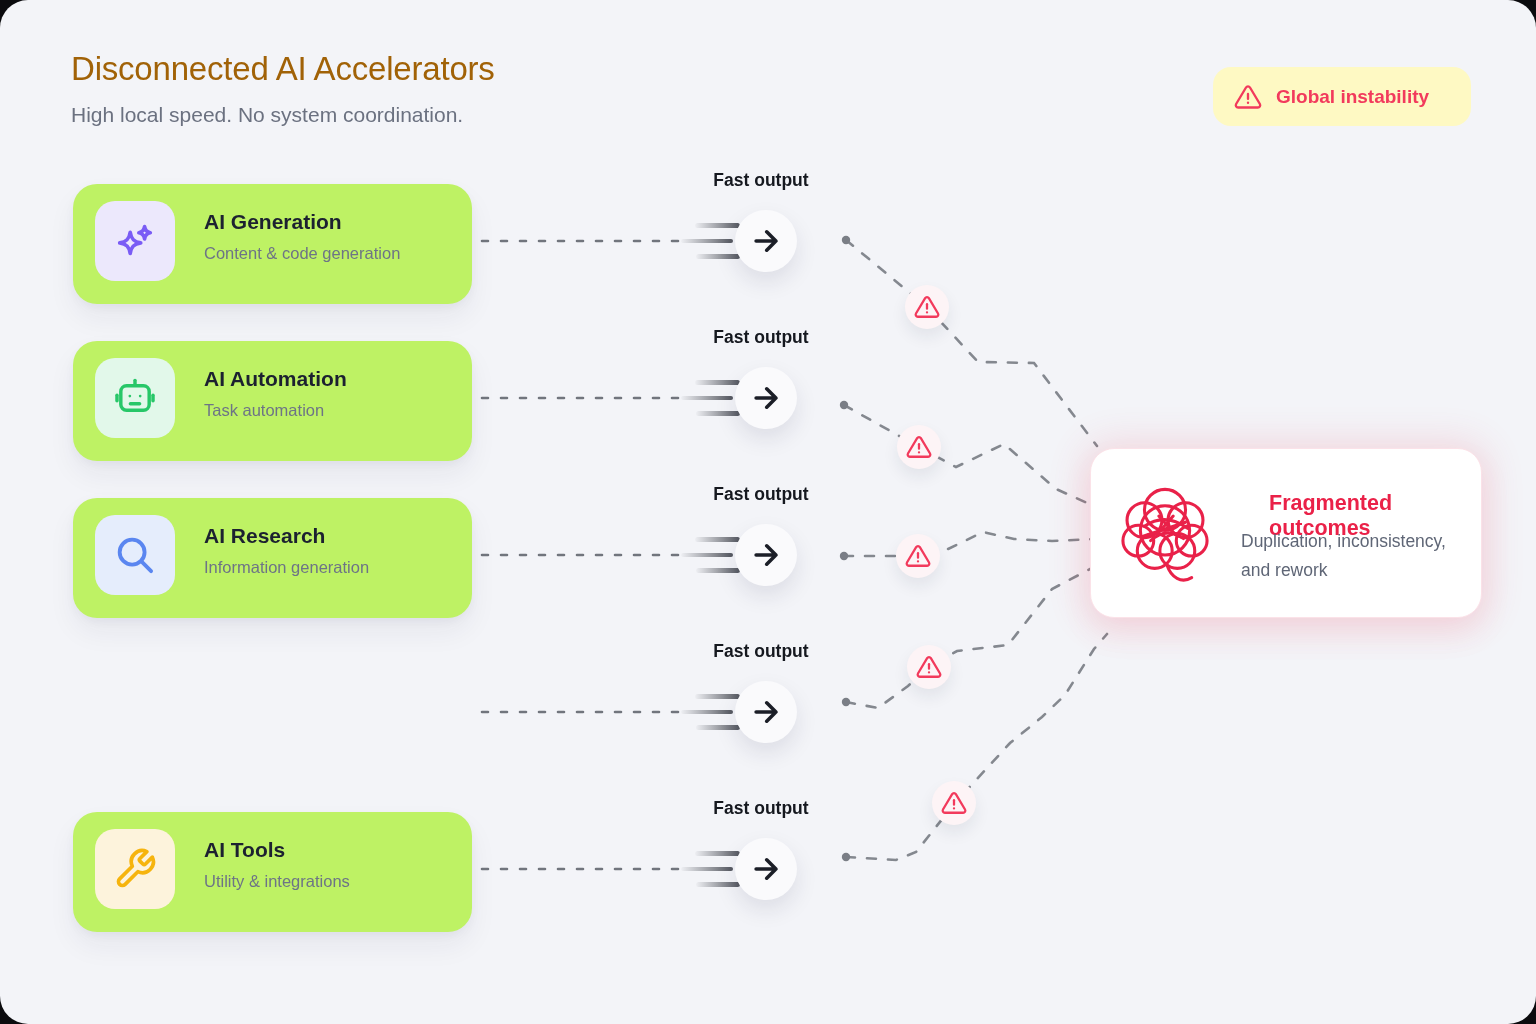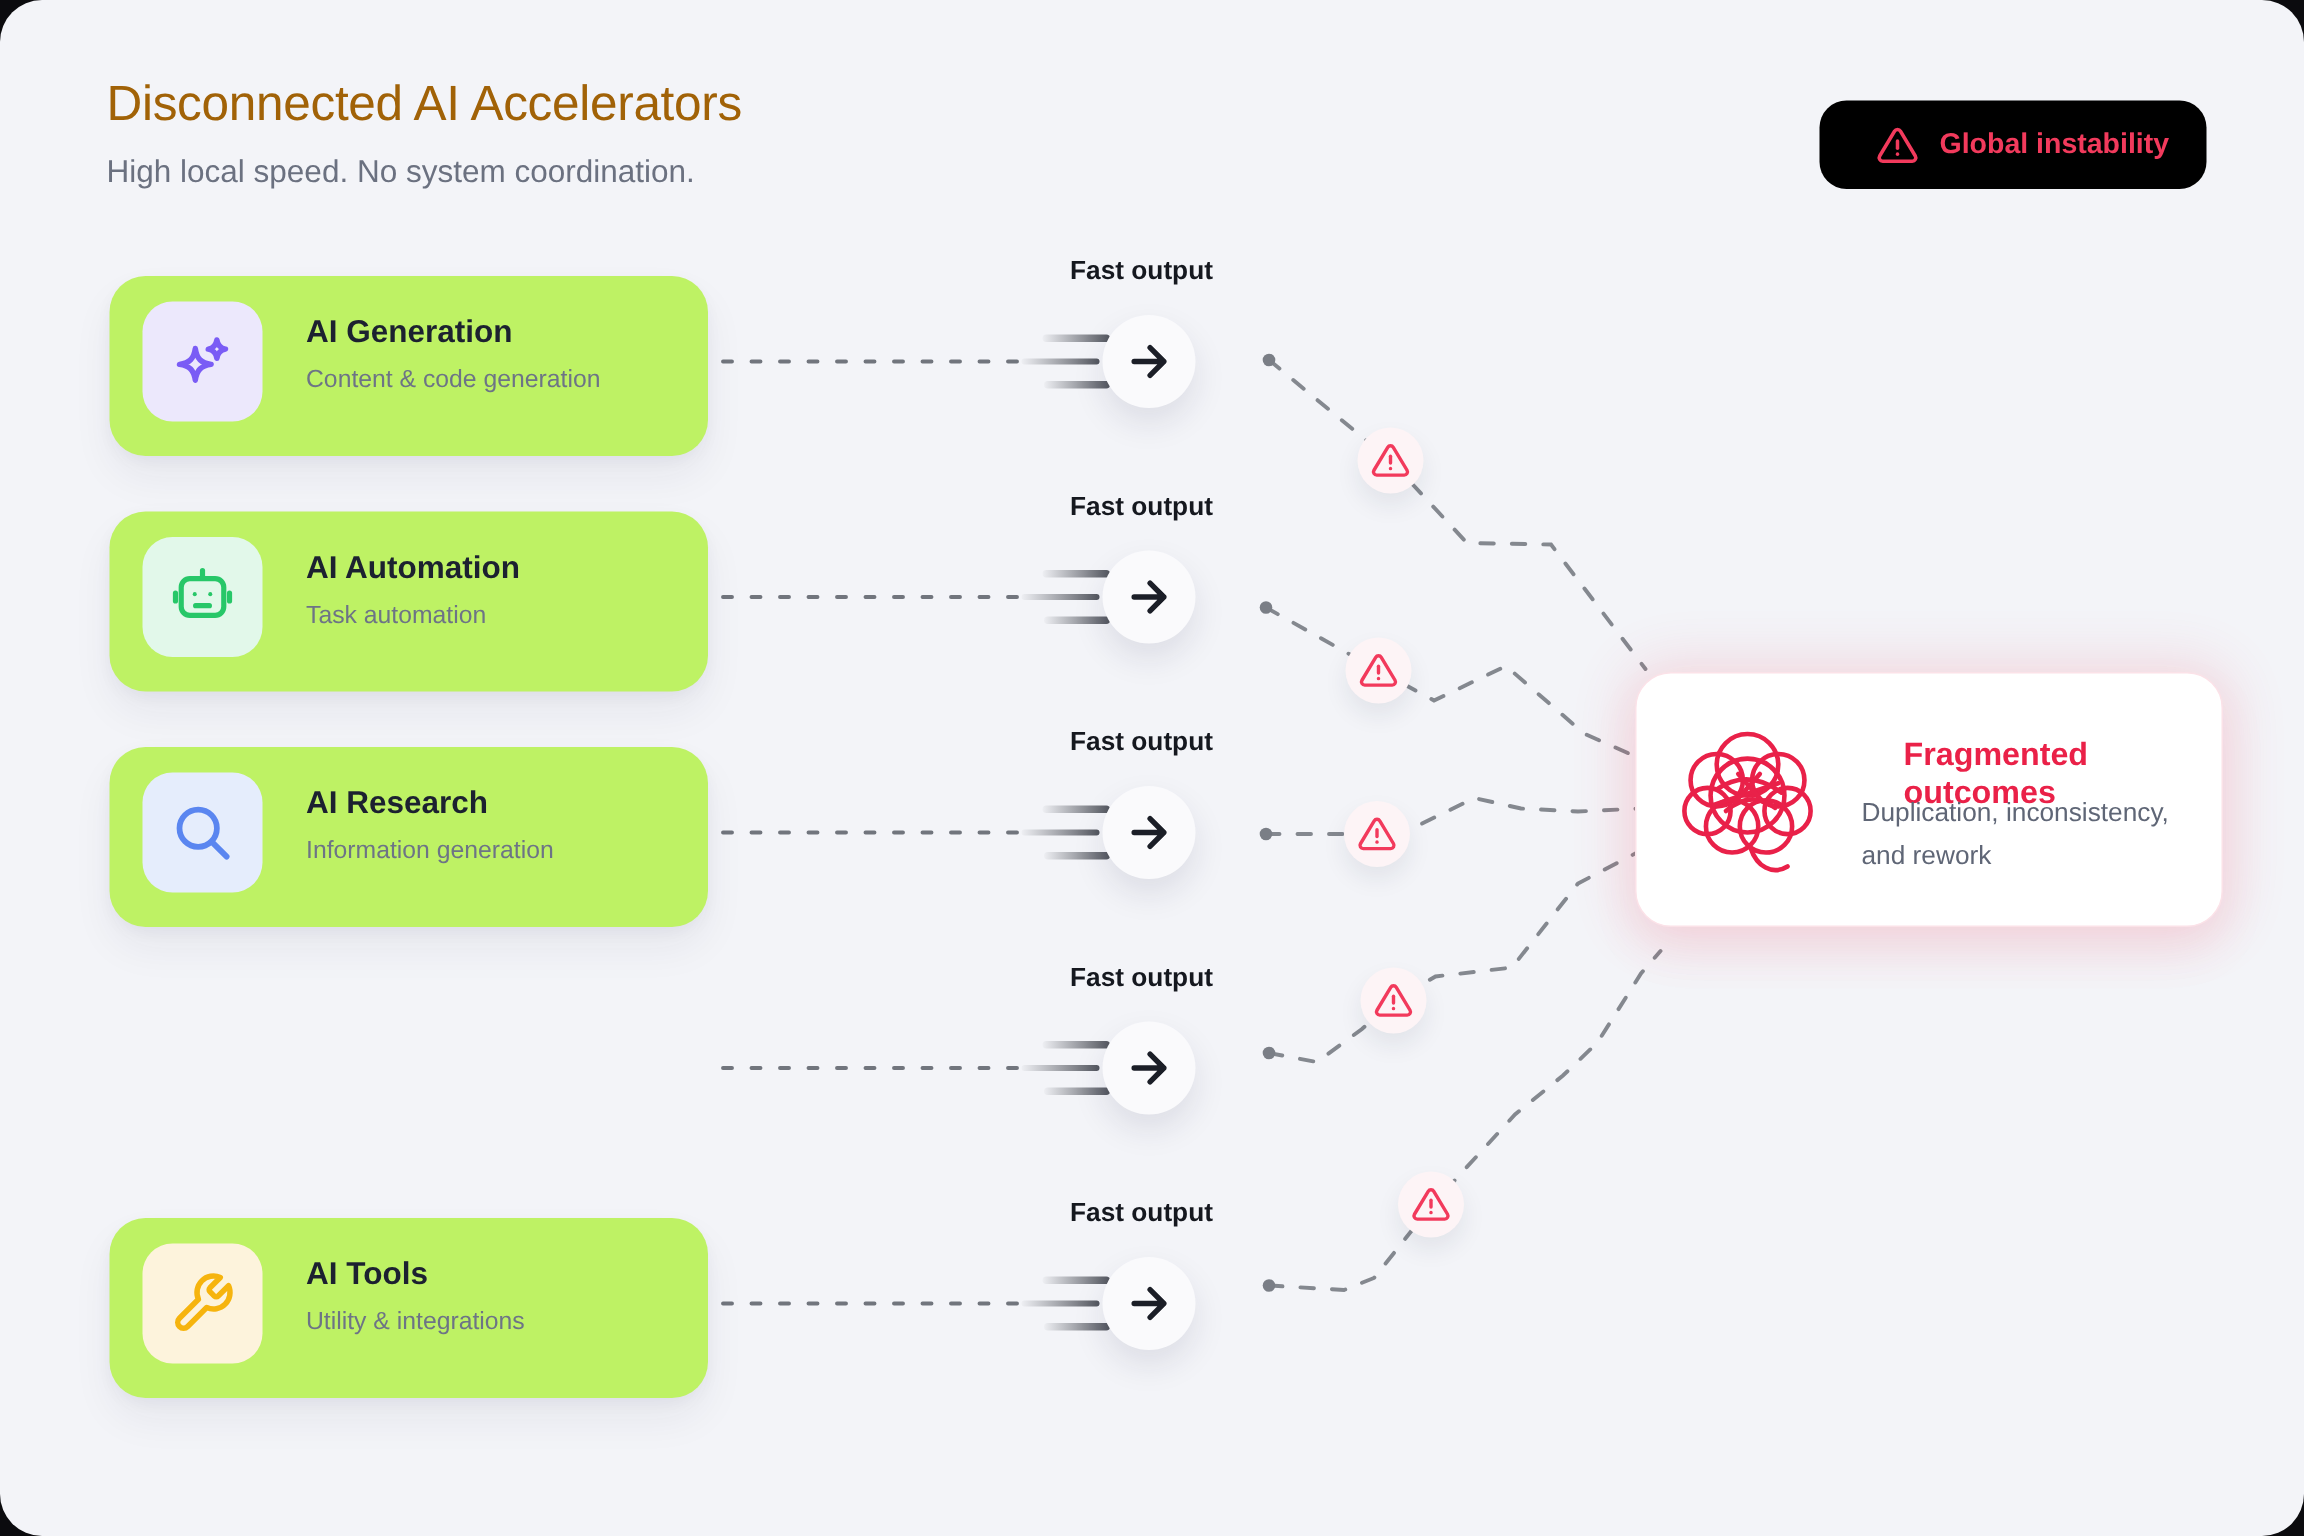--- a/index.html
+++ b/index.html
@@ -6,22 +6,22 @@
   .page{
     position:relative;width:1536px;height:1024px;background:#f3f4f8;
     border-radius:28px;overflow:hidden;
     font-family:"Liberation Sans","DejaVu Sans",sans-serif;
   }
   
   .title{position:absolute;left:71px;top:50px;font-size:33px;font-weight:400;color:#a16207;letter-spacing:-.2px;}
   .subtitle{position:absolute;left:71px;top:103px;font-size:21px;color:#6b7180;}
   
   .alert-pill{
-    position:absolute;left:1213px;top:67px;width:258px;height:59px;background:#000000;
-    border-radius:18px;display:flex;align-items:center;gap:14px;padding-left:38px;box-sizing:border-box;
+    position:absolute;left:1213px;top:67px;width:258px;height:59px;background:#fef9c3;
+    border-radius:18px;display:flex;align-items:center;gap:14px;padding-left:21px;box-sizing:border-box;
   }
   .alert-pill span{font-size:19px;font-weight:700;color:#f23a5c;}
   
   .acc-card{
     position:absolute;left:73px;width:399px;height:120px;background:#bef264;border-radius:24px;
     box-shadow:0 14px 28px rgba(30,34,70,.06),0 4px 10px rgba(30,34,70,.04);
   }
   .icon-box{position:absolute;left:22px;top:17px;width:80px;height:80px;border-radius:20px;display:flex;align-items:center;justify-content:center;}
   .acc-name{position:absolute;left:131px;top:26px;font-size:21px;font-weight:700;color:#1c2130;}
   .acc-desc{position:absolute;left:131px;top:60px;font-size:16.5px;color:#6d7486;}

